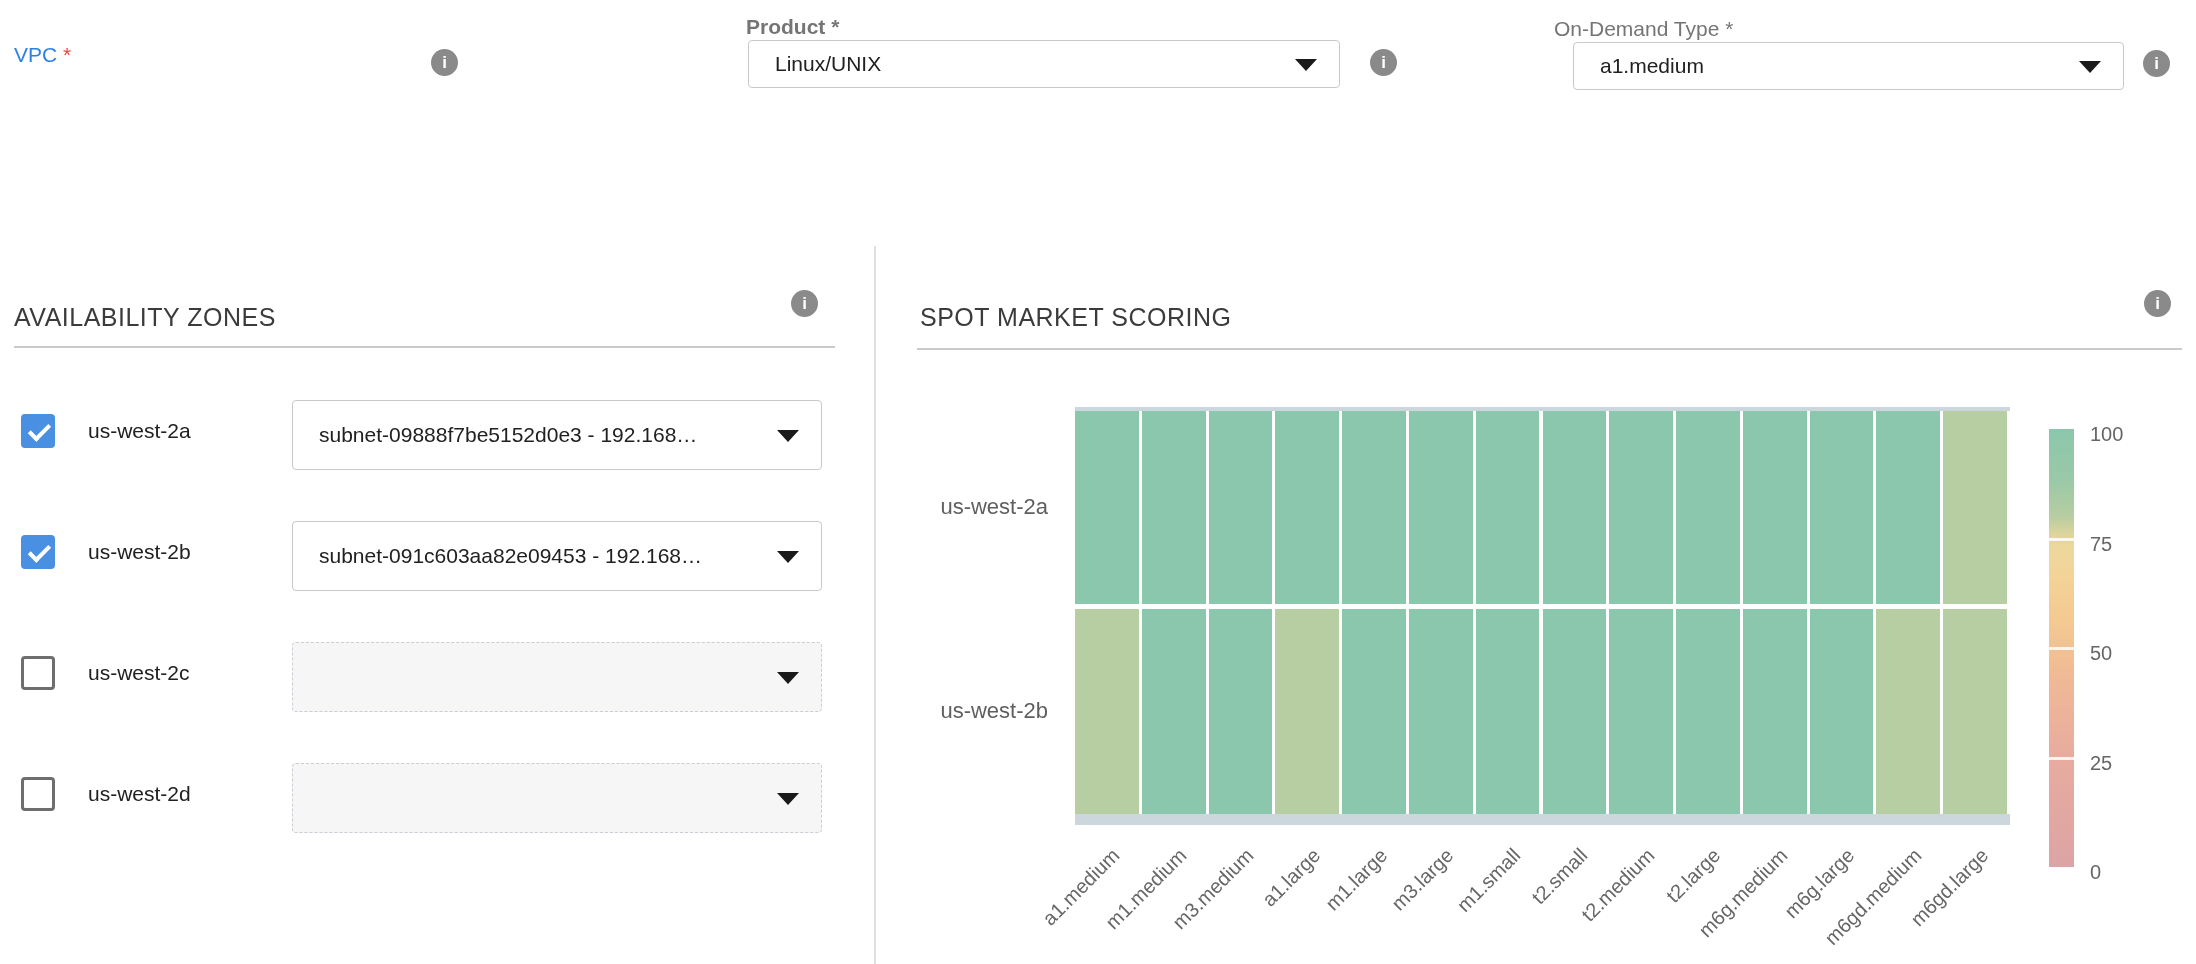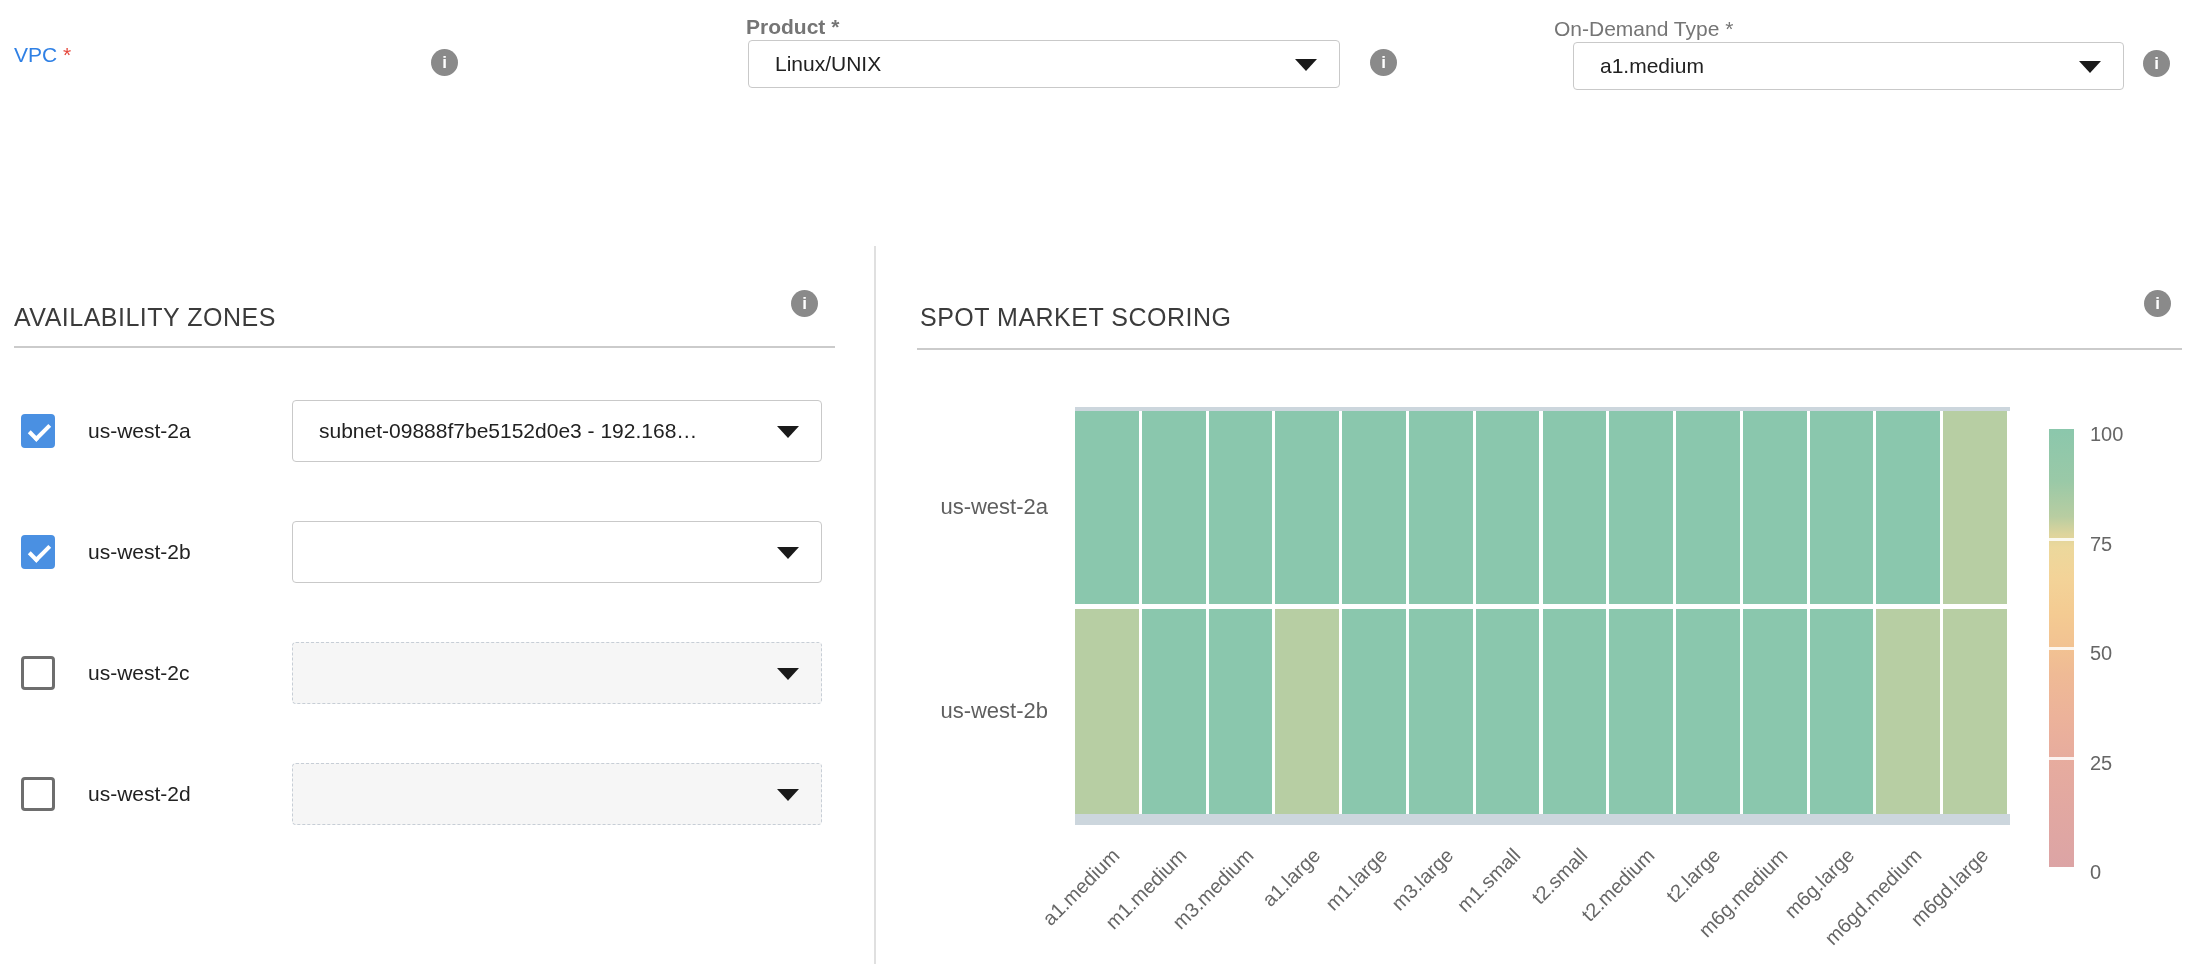--- a/index.html
+++ b/index.html
@@ -29,21 +29,21 @@
   
   .az-rows { position:absolute; left:0; top:400px; width:875px; height:425px; }
   .az-row { position:absolute; left:0; width:860px; height:62px; }
   .checkbox { position:absolute; left:21px; top:14px; width:34px; height:34px; border-radius:4px;
               background:#fff; border:3px solid #6e6e6e; cursor:pointer; }
   .checkbox.checked { background:#4a90e2; border:3px solid #4a90e2; }
   .checkbox.checked::after { content:''; position:absolute; left:5px; top:7px; width:17px; height:8px;
               border-left:4px solid #fff; border-bottom:4px solid #fff; transform:rotate(-45deg); }
   .zone-label { position:absolute; left:88px; top:0; height:62px; line-height:62px;
               font-size:21px; color:#212121; }
-  .subnet { left:292px; top:0; width:530px; height:62px; }
+  .subnet { left:292px; top:0; width:530px; height:70px; }
   .subnet .select-text { overflow:hidden; text-overflow:ellipsis; }
   .subnet.empty { border:1px dashed #c7ced6; background:#f6f6f6; }
 
   
   .hm-grid { position:absolute; left:1075px; top:407px; width:935px; height:418px; background:#fff; }
   .hm-edge { position:absolute; left:0; width:935px; background:#ccd6dd; }
   .hm-cell { position:absolute; }
   .hm-rowlabel { position:absolute; left:870px; width:178px; text-align:right;
                  font-size:22px; color:#5f5f5f; white-space:nowrap; }
   .hm-collabel { position:absolute; width:280px; text-align:right; font-size:20px; color:#666;
@@ -95,20 +95,21 @@
         <div class="zone-label">us-west-2a</div>
         <div class="select subnet ">
           <span class="select-text">subnet-09888f7be5152d0e3 - 192.168…</span>
           <span class="caret"></span>
         </div>
       </div>
       <div class="az-row" style="top: 121px;">
         <div class="checkbox checked"></div>
         <div class="zone-label">us-west-2b</div>
         <div class="select subnet ">
+          <span class="select-text">subnet-091c603aa82e09453 - 192.168…</span>
           <span class="caret"></span>
         </div>
       </div>
       <div class="az-row" style="top: 242px;">
         <div class="checkbox "></div>
         <div class="zone-label">us-west-2c</div>
         <div class="select subnet empty">
           <span class="select-text"></span>
           <span class="caret"></span>
         </div>

